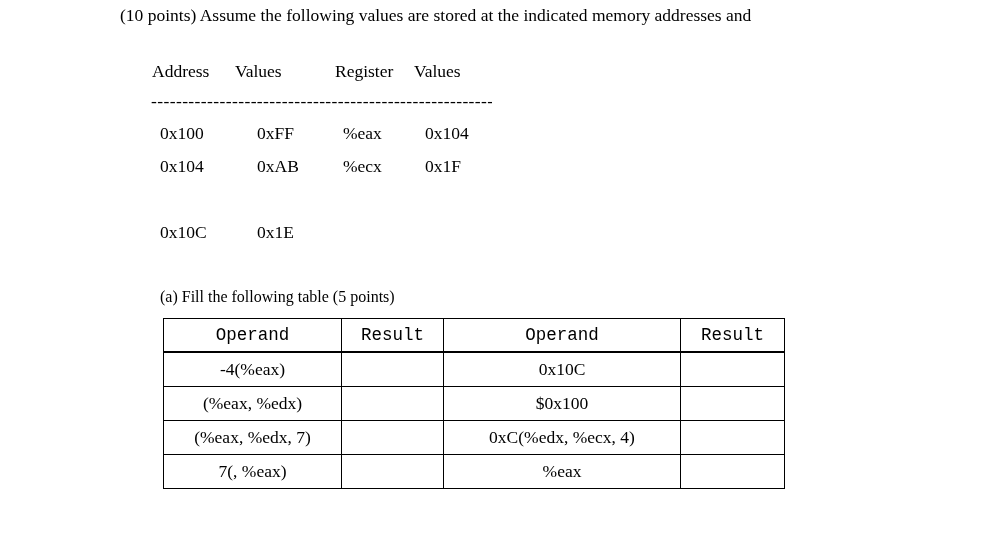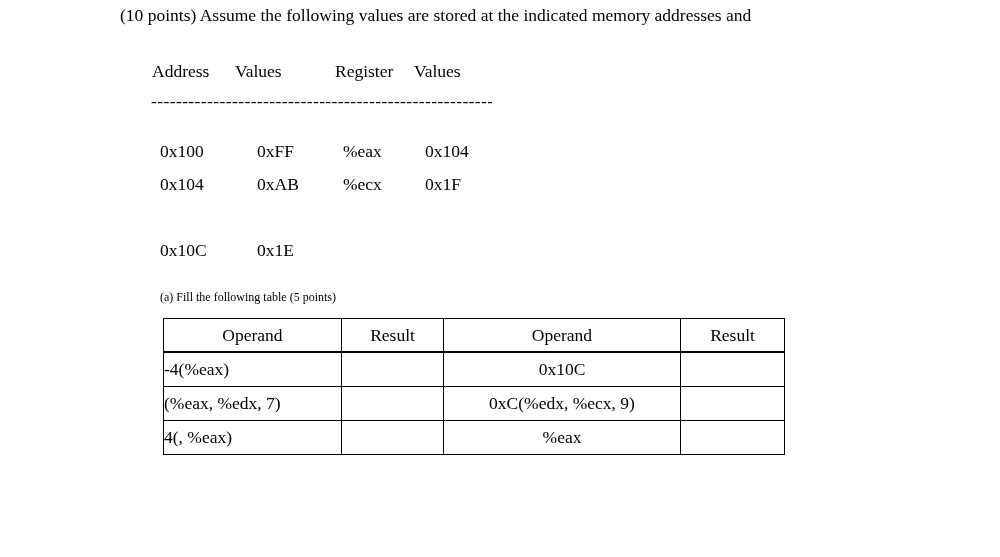--- a/index.html
+++ b/index.html
@@ -17,49 +17,50 @@
     font-size:17.5px; line-height:22px; white-space:nowrap;
   }
   .mem-sep {
     position:absolute; left:151px; top:91px; width:341px; height:20px;
     font-size:17.5px; line-height:20px; letter-spacing:0.4px;
     white-space:nowrap; overflow:hidden;
   }
   .mem-row {
     position:absolute; left:160px;
     display:grid; grid-template-columns:97px 86px 82px auto;
-    font-size:17.5px; line-height:22px; white-space:nowrap;margin-top:18px;
+    font-size:17.5px; line-height:22px; white-space:nowrap;
   }
   .mem-row-0 { top:122px; }
   .mem-row-1 { top:155px; }
   .mem-row-2 { top:188px; }
   .mem-row-3 { top:221px; }
   .part-a {
     position:absolute; left:160px; top:286px;
-    font-size:12px; line-height:22px;
+    font-size:16px; line-height:22px;
   }
   table.operand-table {
     position:absolute; left:163px; top:318px;
     border-collapse:collapse; table-layout:fixed;
     font-size:17.5px;
   }
   table.operand-table th, table.operand-table td {
     border:1px solid #000; padding:0; vertical-align:middle;
     overflow:hidden; white-space:nowrap;
   }
   table.operand-table th {
     font-weight:normal; text-align:center; height:32px;
     border-bottom-width:2px;
+    font-family:Liberation Mono, monospace;
   }
   table.operand-table td { height:33px; }
   .col-op-left  { width:178px; }
   .col-res-left { width:102px; }
   .col-op-right { width:237px; }
   .col-res-right{ width:104px; }
-  td.cell-left   { text-align:left; padding-left:6px; }
+  td.cell-left   { text-align:center; padding-left:6px; }
   td.cell-center { text-align:center; }
 </style>
 </head>
 <body>
 
 <div class="page">
 
   <div class="intro">
     <div>(10 points) Assume the following values are stored at the indicated memory addresses and</div>
   </div>
@@ -110,27 +111,33 @@
       </tr>
     </thead>
     <tbody>
       <tr>
         <td class="cell-left">-4(%eax)</td>
         <td class="cell-center"></td>
         <td class="cell-center">0x10C</td>
         <td class="cell-center"></td>
       </tr>
       <tr>
-        <td class="cell-left">(%eax, %edx, 7)</td>
+        <td class="cell-left">(%eax, %edx)</td>
         <td class="cell-center"></td>
-        <td class="cell-center">0xC(%edx, %ecx, 9)</td>
+        <td class="cell-center">$0x100</td>
         <td class="cell-center"></td>
       </tr>
       <tr>
-        <td class="cell-left">4(, %eax)</td>
+        <td class="cell-left">(%eax, %edx, 7)</td>
+        <td class="cell-center"></td>
+        <td class="cell-center">0xC(%edx, %ecx, 4)</td>
+        <td class="cell-center"></td>
+      </tr>
+      <tr>
+        <td class="cell-left">7(, %eax)</td>
         <td class="cell-center"></td>
         <td class="cell-center">%eax</td>
         <td class="cell-center"></td>
       </tr>
     </tbody>
   </table>
 
 </div>
 
 </body></html>

